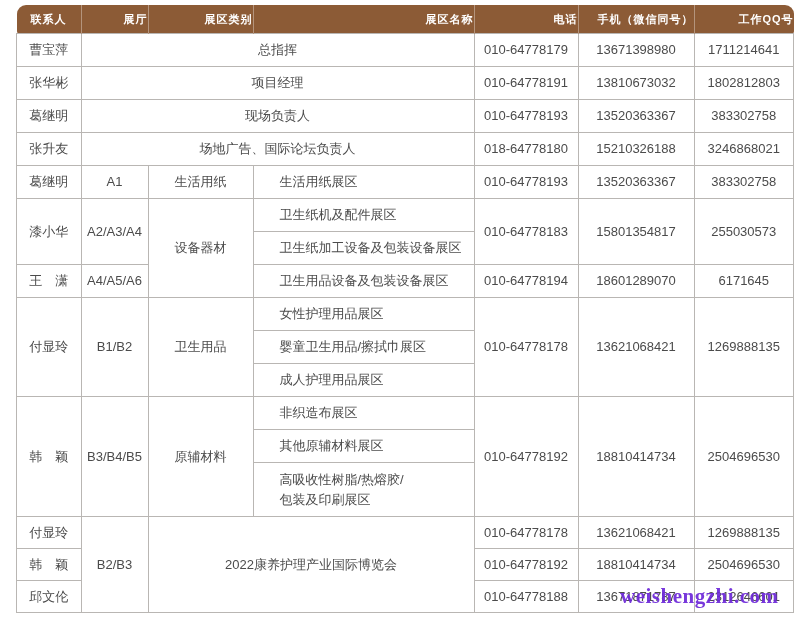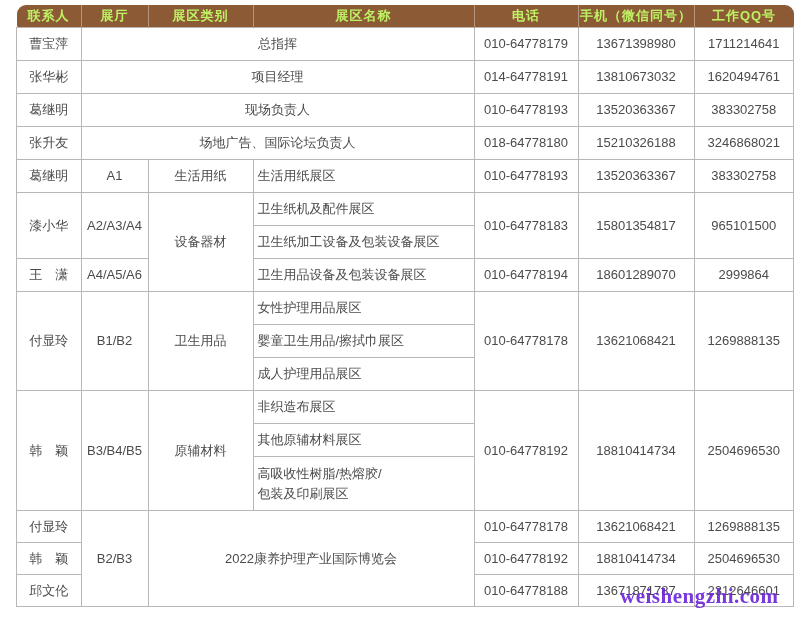--- a/index.html
+++ b/index.html
@@ -8,35 +8,35 @@
     background:#ffffff;
     font-family:"Liberation Sans","DejaVu Sans",sans-serif;
   }
   .table-wrap{
     position:absolute;left:16px;top:5px;width:771px;
   }
   table{
     border-collapse:collapse;table-layout:fixed;width:771px;
   }
   thead th{
-    background:#8c5b36;color:#bef264;font-size:13px;font-weight:bold;
-    height:22px;padding:0;text-align:center;letter-spacing:1px;
+    background:#8c5b36;color:#ffffff;font-size:11px;font-weight:bold;
+    height:28px;padding:0;text-align:center;letter-spacing:1px;
     border:none;
   }
-  thead th + th{ border-left:1px solid rgba(255,255,255,0.35); }
+  thead th + th{ border-left:1px solid rgba(255,255,255,0.35);text-align:right; }
   thead th:first-child{ border-radius:9px 0 0 3px; }
   thead th:last-child{ border-radius:0 9px 3px 0; }
   tbody td{
     border:1px solid #b9b6b3;
     font-size:13px;color:#4b4b4b;text-align:center;
     padding:2px 4px;background:#ffffff;
     white-space:pre-line;line-height:1.5;
   }
   tbody tr{ height:33px; }
-  tbody td.left{ text-align:left;padding-left:4px; }
+  tbody td.left{ text-align:left;padding-left:26px; }
   .watermark{
     position:absolute;left:620px;top:584px;
     font-size:21px;font-weight:bold;color:#6d28d9;opacity:.92;
     letter-spacing:.5px;pointer-events:none;
     font-family:Liberation Serif, serif;
   }
 </style>
 </head>
 <body>
 
@@ -57,23 +57,23 @@
         <tr>
           <td>曹宝萍</td>
           <td colspan="3">总指挥</td>
           <td>010-64778179</td>
           <td>13671398980</td>
           <td>1711214641</td>
         </tr>
         <tr>
           <td>张华彬</td>
           <td colspan="3">项目经理</td>
-          <td>014-64778191</td>
+          <td>010-64778191</td>
           <td>13810673032</td>
-          <td>1620494761</td>
+          <td>1802812803</td>
         </tr>
         <tr>
           <td>葛继明</td>
           <td colspan="3">现场负责人</td>
           <td>010-64778193</td>
           <td>13520363367</td>
           <td>383302758</td>
         </tr>
         <tr>
           <td>张升友</td>
@@ -91,32 +91,32 @@
           <td>13520363367</td>
           <td>383302758</td>
         </tr>
         <tr>
           <td rowspan="2">漆小华</td>
           <td rowspan="2">A2/A3/A4</td>
           <td rowspan="3">设备器材</td>
           <td class="left">卫生纸机及配件展区</td>
           <td rowspan="2">010-64778183</td>
           <td rowspan="2">15801354817</td>
-          <td rowspan="2">965101500</td>
+          <td rowspan="2">255030573</td>
         </tr>
         <tr>
           <td class="left">卫生纸加工设备及包装设备展区</td>
         </tr>
         <tr>
           <td>王　潇</td>
           <td>A4/A5/A6</td>
           <td class="left">卫生用品设备及包装设备展区</td>
           <td>010-64778194</td>
           <td>18601289070</td>
-          <td>2999864</td>
+          <td>6171645</td>
         </tr>
         <tr>
           <td rowspan="3">付显玲</td>
           <td rowspan="3">B1/B2</td>
           <td rowspan="3">卫生用品</td>
           <td class="left">女性护理用品展区</td>
           <td rowspan="3">010-64778178</td>
           <td rowspan="3">13621068421</td>
           <td rowspan="3">1269888135</td>
         </tr>

